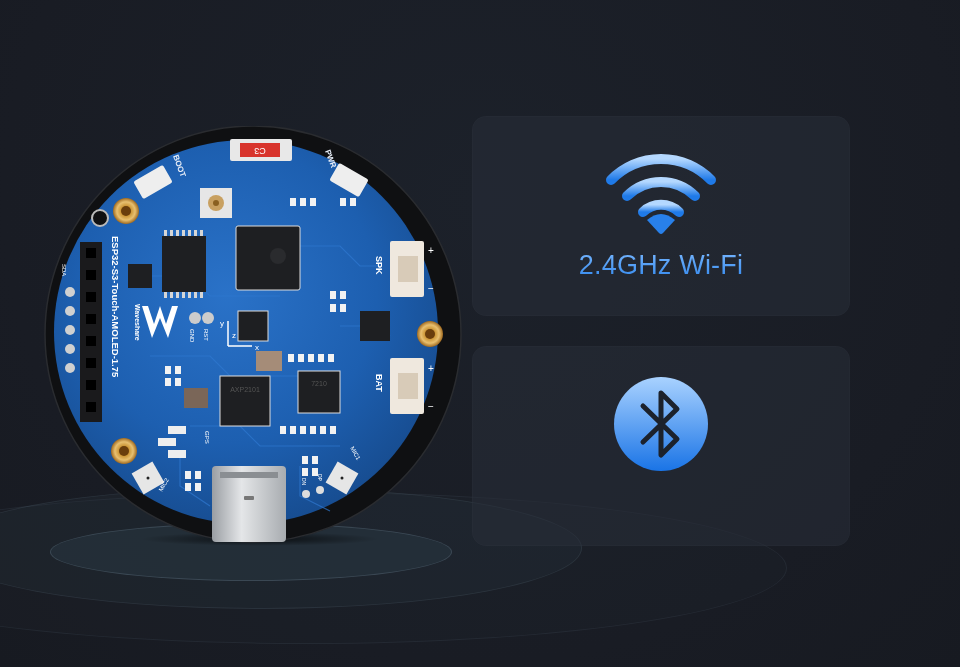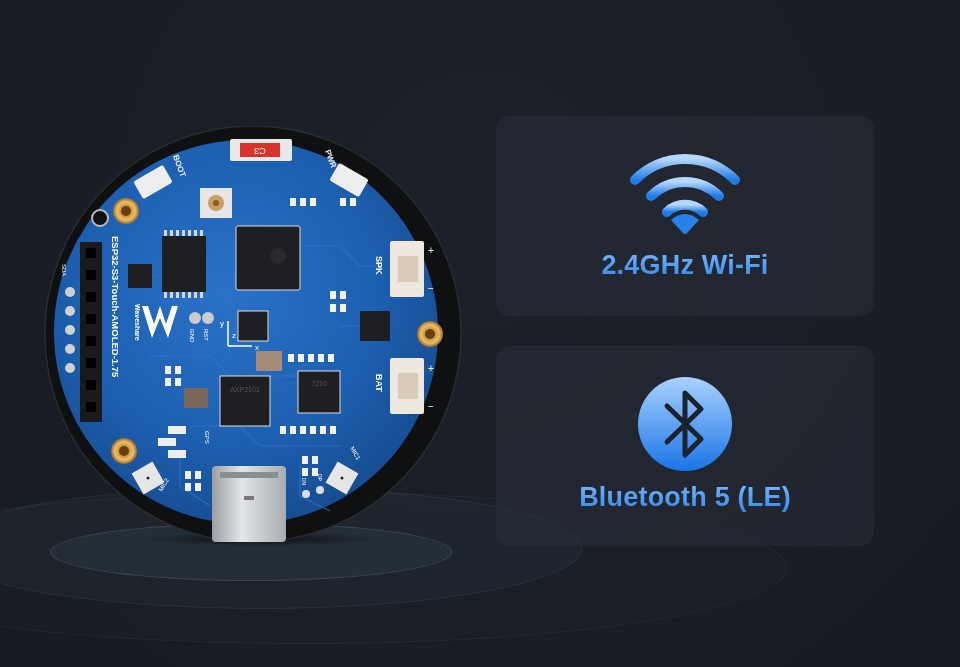--- a/index.html
+++ b/index.html
@@ -21,25 +21,24 @@
       border: 1px solid rgba(140,165,180,0.22); background: rgba(40,55,66,0.55); }
     .shadow { position: absolute; left: 140px; top: 532px; width: 240px; height: 14px;
       border-radius: 50%; background: radial-gradient(ellipse, rgba(0,0,0,0.7), rgba(0,0,0,0) 70%); }
 
     
     .device { position: absolute; left: 40px; top: 126px; width: 430px; height: 420px; }
     .device svg { display: block; }
 
     
     .card {
-      position: absolute; left: 496px; width: 378px; height: 200px;
+      position: absolute; left: 472px; width: 378px; height: 200px;
       border-radius: 14px;
       background: rgba(40, 46, 56, 0.55);
       box-shadow: inset 0 0 0 1px rgba(255,255,255,0.015);
-      font-weight: bold;
     }
     .card-wifi { top: 116px; }
     .card-bt { top: 346px; }
     .card-icon { position: absolute; left: 50%; transform: translateX(-50%); }
     .card-wifi .card-icon { top: 36px; width: 112px; height: 84px; }
     .card-bt .card-icon { top: 30px; width: 96px; height: 96px; }
     .card-label {
       position: absolute; left: 0; right: 0; text-align: center;
       font-size: 27px; letter-spacing: 0.2px;
       color: #3d94f0;
@@ -288,14 +287,13 @@
       <defs>
         <linearGradient id="btGrad" x1="0" y1="0" x2="0" y2="1">
           <stop offset="0%" stop-color="#a9d2ff"></stop>
           <stop offset="100%" stop-color="#1a74e6"></stop>
         </linearGradient>
       </defs>
       <circle cx="48" cy="48" r="47" fill="url(#btGrad)"></circle>
       <path d="M30 30 L64 63 L48 79 L48 17 L64 33 L30 66" fill="none" stroke="#1c222c" stroke-width="5" stroke-linecap="round" stroke-linejoin="round"></path>
     </svg>
   </div>
-  <div class="card-label">Bluetooth 5 (LE)</div>
 </div>
 
 </body></html>

